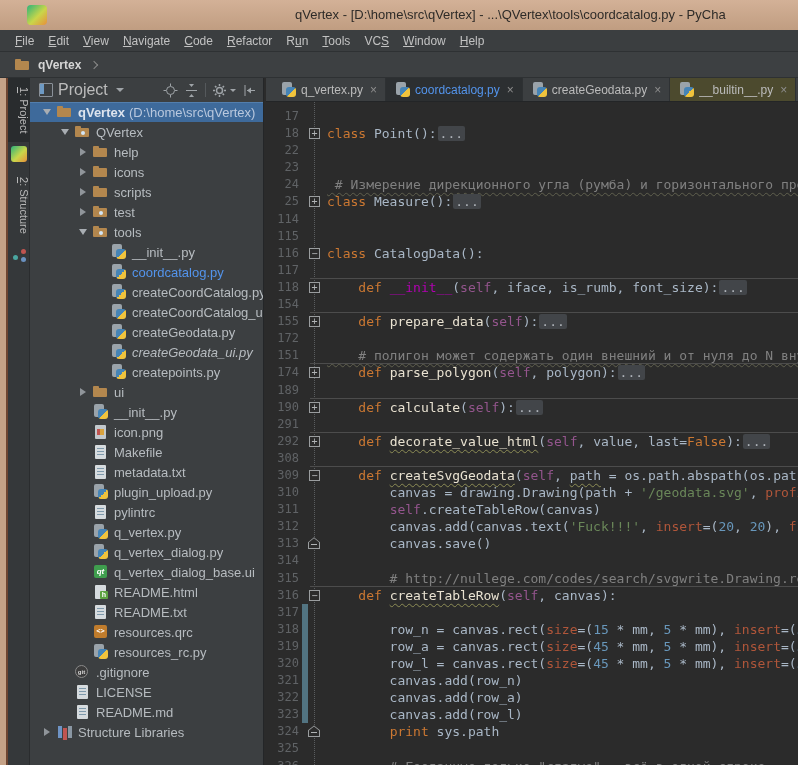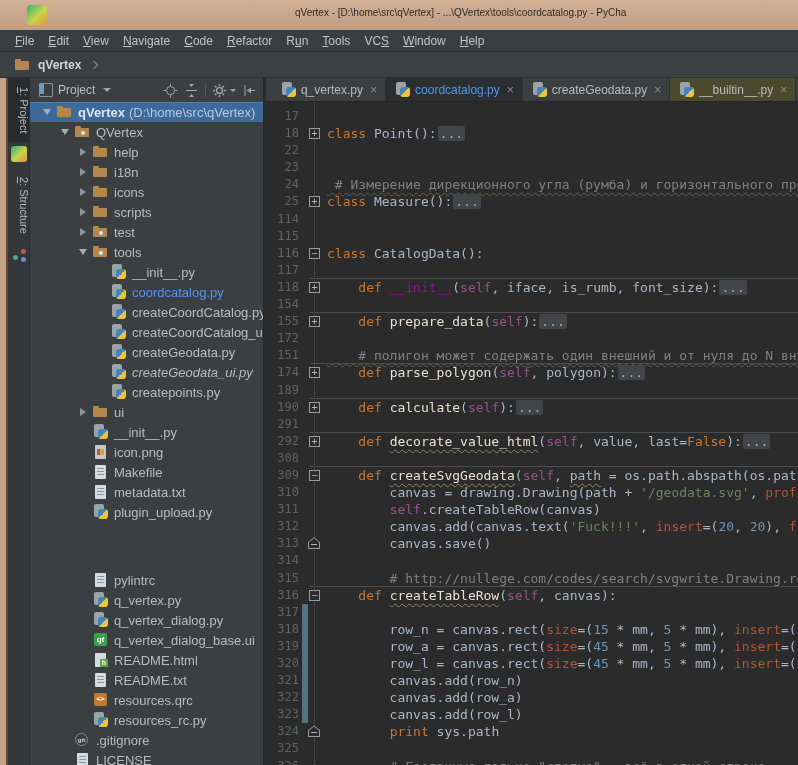--- a/index.html
+++ b/index.html
@@ -3,21 +3,21 @@
 <meta charset="utf-8">
 <style>
   html,body{margin:0;padding:0;width:798px;height:765px;overflow:hidden;background:#2b2b2b;
     font-family:"Liberation Sans",sans-serif;position:relative;}
   u{text-decoration:underline;}
   
   .titlebar{position:absolute;top:0;left:0;width:798px;height:30px;
     background:linear-gradient(#d3b197,#c09d81);}
   .app-logo{position:absolute;left:27px;top:5px;width:20px;height:20px;border-radius:4px;
     background:linear-gradient(135deg,#2db37a,#c9d64a 55%,#e8903a);}
-  .title-text{position:absolute;left:295px;top:7px;font-size:10px;color:#2e2b28;white-space:nowrap;}
+  .title-text{position:absolute;left:295px;top:7px;font-size:13px;color:#2e2b28;white-space:nowrap;}
   
   .menubar{position:absolute;top:30px;left:0;width:798px;height:22px;background:#3b3e40;
     border-bottom:1px solid #2e3133;color:#c2c2c2;font-size:12px;display:flex;align-items:center;
     padding-left:8px;box-sizing:border-box;}
   .menu-item{padding:0 7px;cursor:default;}
   
   .crumbbar{position:absolute;top:52px;left:0;width:798px;height:26px;background:#3d4042;
     border-bottom:1px solid #2e3133;display:flex;align-items:center;box-sizing:border-box;
     color:#d6d6d6;font-size:12px;font-weight:bold;padding-left:14px;}
   .chev{width:5px;height:5px;border-right:1px solid #8a8a8a;border-top:1px solid #8a8a8a;
@@ -31,21 +31,21 @@
     text-align:center;cursor:default;}
   .vbtn.selected{background:#292c2e;}
   .strip-icon{width:16px;height:16px;margin:4px auto 6px auto;position:relative;}
   .ti-pycharm{background:linear-gradient(135deg,#2db37a,#c9d64a 55%,#e8903a);border-radius:3px;}
   .ti-structure::before{content:"";position:absolute;left:2px;top:8px;width:5px;height:5px;
     border-radius:50%;background:#4aa6a0;box-shadow:8px -6px 0 #c05450,8px 2px 0 #6a91c0;}
   
   .project-panel{position:absolute;top:78px;left:30px;width:234px;height:687px;background:#3c3f41;
     border-right:1px solid #242628;box-sizing:border-box;overflow:hidden;}
   .panel-header{height:24px;display:flex;align-items:center;padding:0 6px 0 9px;color:#bcbcbc;
-    font-size:12px;}
+    font-size:16px;}
   .ph-icon{width:12px;height:12px;border:1px solid #8a9199;border-radius:1px;margin-right:5px;
     position:relative;}
   .ph-icon::before{content:"";position:absolute;left:0;top:0;width:4px;height:10px;background:#6e9ac4;}
   .caret-down{width:0;height:0;border-left:4px solid transparent;border-right:4px solid transparent;
     border-top:4px solid #9fa4a8;margin-left:8px;}
   .hdr-icons{margin-left:auto;display:flex;align-items:center;gap:6px;}
   .hdr-icons svg{display:block;}
   .hdr-div{width:1px;height:14px;background:#55595c;}
   .gear-caret{width:0;height:0;border-left:3px solid transparent;border-right:3px solid transparent;
     border-top:3px solid #9fa4a8;margin-left:-3px;}
@@ -247,27 +247,20 @@
           <span class="tri-r"></span>
         </span>
         <span class="ti ti-folder"></span>
         <span class="lab">help</span>
       </div>
       <div class="trow" style="padding-left: 44px;">
         <span class="arrow">
           <span class="tri-r"></span>
         </span>
         <span class="ti ti-folder"></span>
-        <span class="lab">i18n</span>
-      </div>
-      <div class="trow" style="padding-left: 44px;">
-        <span class="arrow">
-          <span class="tri-r"></span>
-        </span>
-        <span class="ti ti-folder"></span>
         <span class="lab">icons</span>
       </div>
       <div class="trow" style="padding-left: 44px;">
         <span class="arrow">
           <span class="tri-r"></span>
         </span>
         <span class="ti ti-folder"></span>
         <span class="lab">scripts</span>
       </div>
       <div class="trow" style="padding-left: 44px;">
@@ -348,21 +341,21 @@
       <div class="trow" style="padding-left: 44px;">
         <span class="arrow"></span>
         <span class="ti ti-text"></span>
         <span class="lab">metadata.txt</span>
       </div>
       <div class="trow" style="padding-left: 44px;">
         <span class="arrow"></span>
         <span class="ti ti-python"></span>
         <span class="lab">plugin_upload.py</span>
       </div>
-      <div class="trow" style="padding-left: 44px; margin-top: 48px;">
+      <div class="trow" style="padding-left: 44px;">
         <span class="arrow"></span>
         <span class="ti ti-text"></span>
         <span class="lab">pylintrc</span>
       </div>
       <div class="trow" style="padding-left: 44px;">
         <span class="arrow"></span>
         <span class="ti ti-python"></span>
         <span class="lab">q_vertex.py</span>
       </div>
       <div class="trow" style="padding-left: 44px;">

